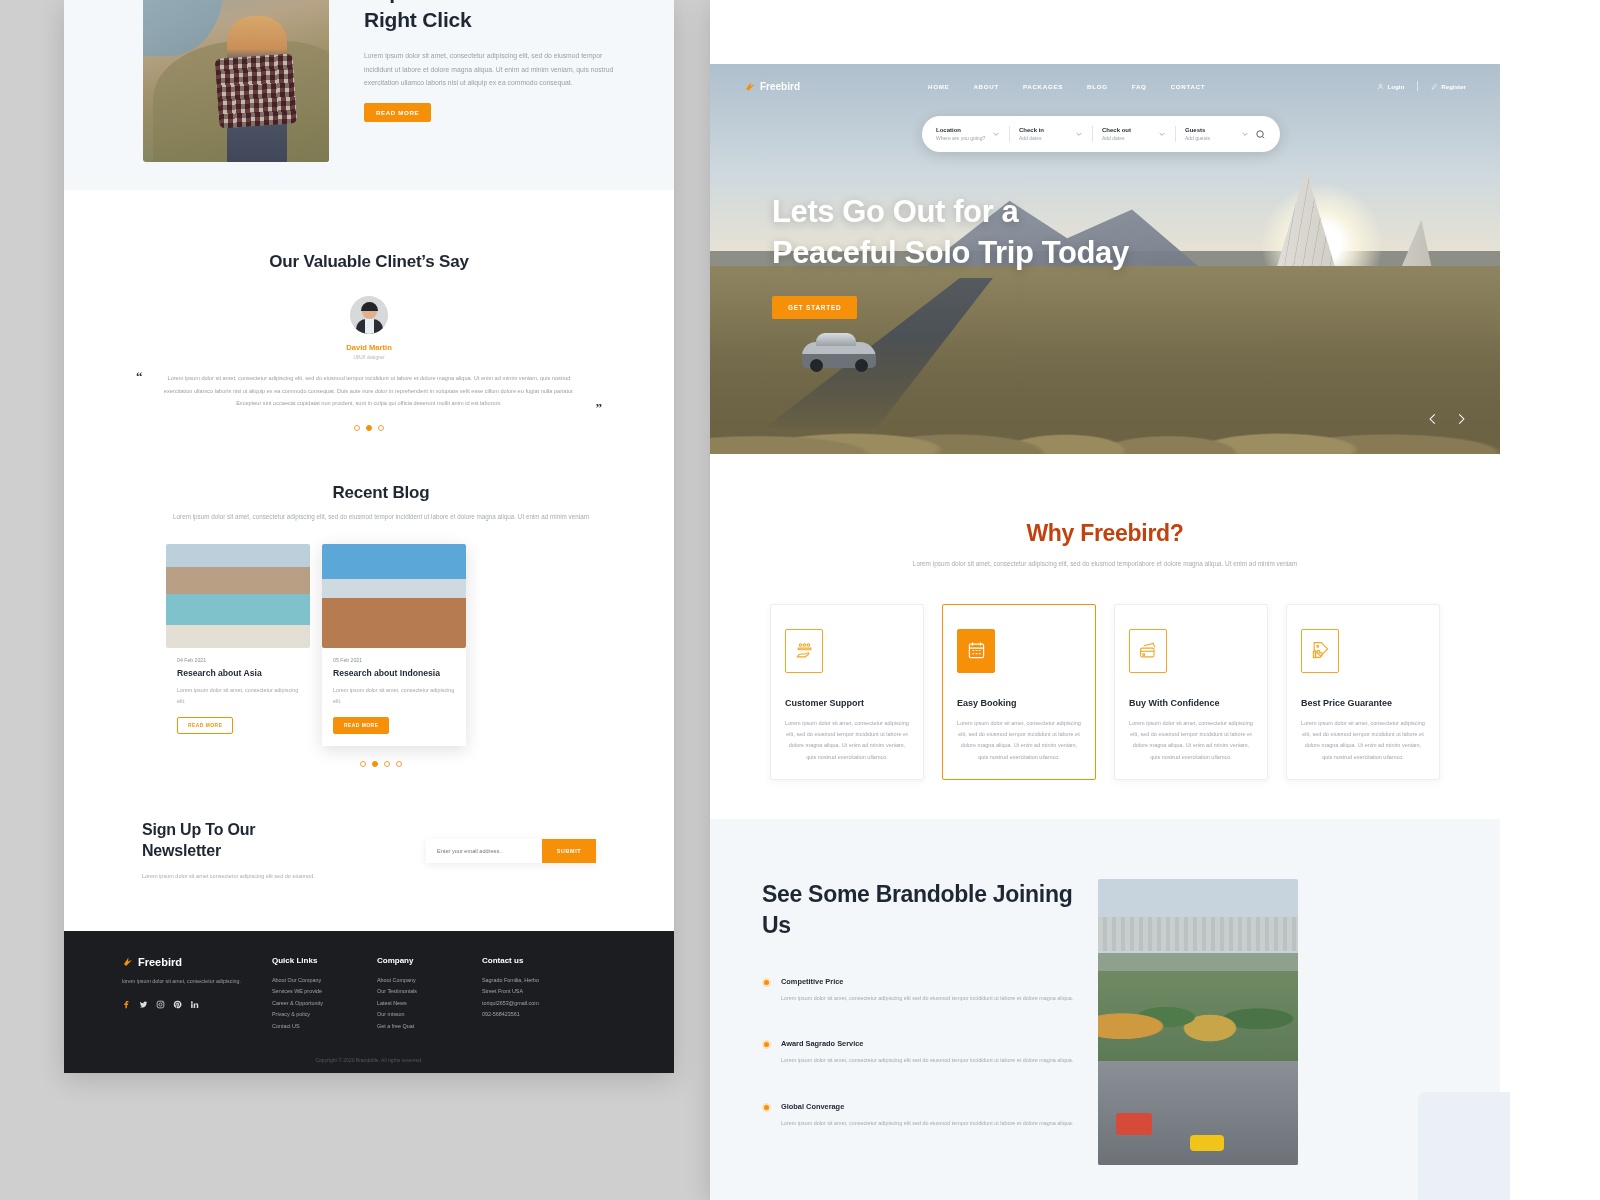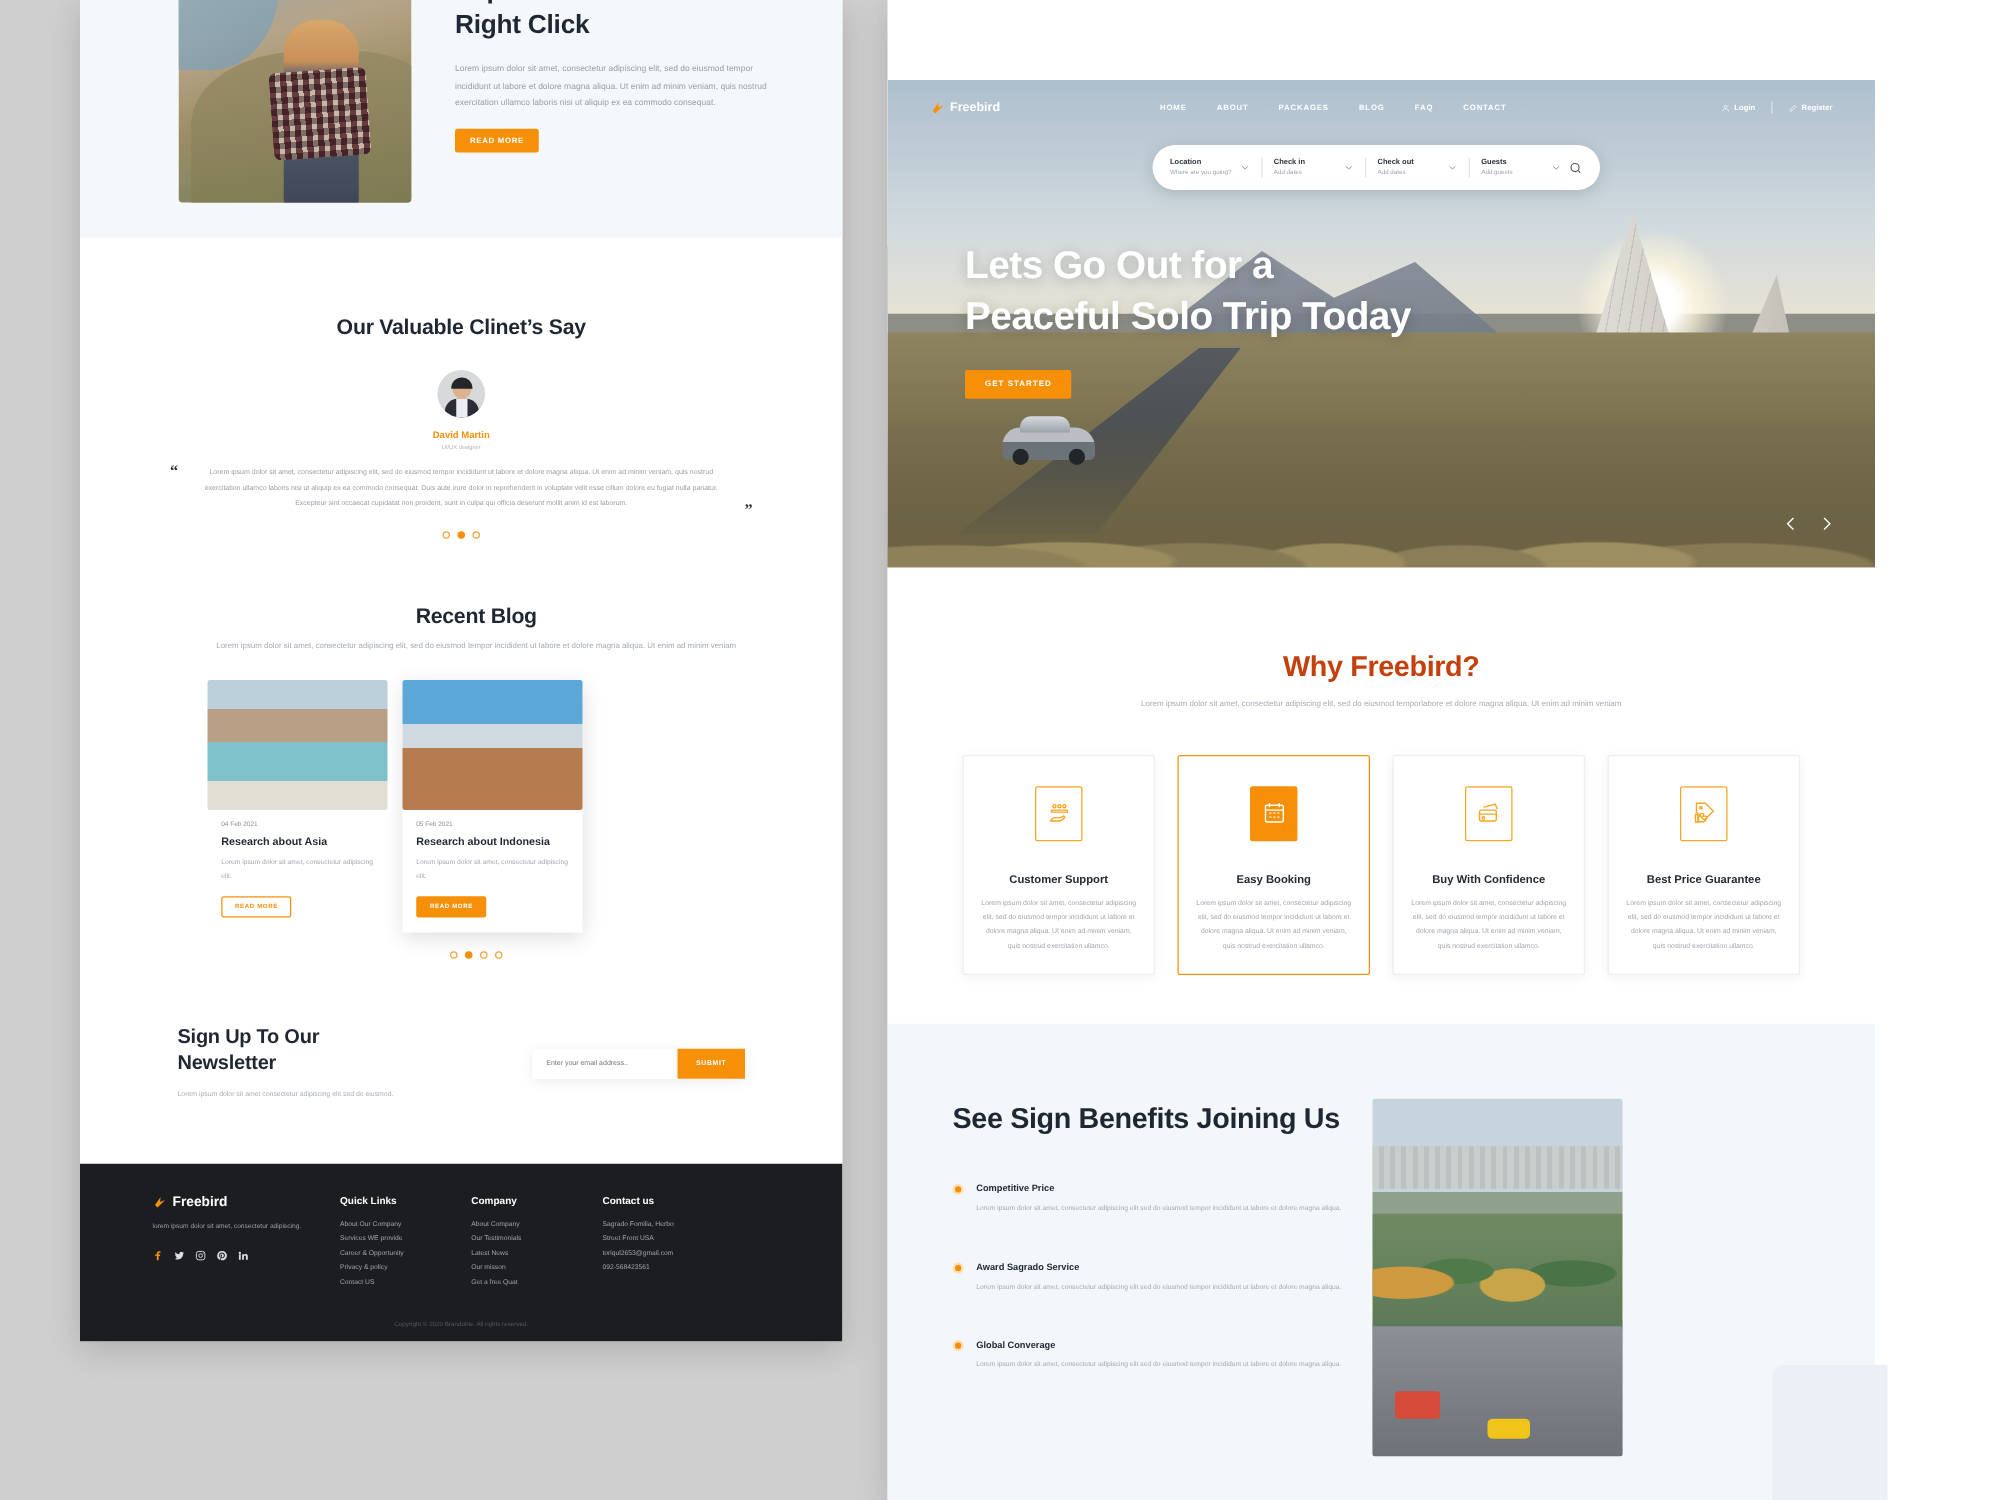--- a/index.html
+++ b/index.html
@@ -231,21 +231,21 @@
   .hero-arrows { position:absolute; right:32px; bottom:28px; display:flex; gap:14px; z-index:6; }
   .hero-arrows svg { width:14px; height:14px; color:#fff; cursor:pointer; }
 
   
   #why { position:absolute; left:0; top:454px; width:790px; height:365px; background:#fff; }
   .why-h { text-align:center; padding-top:66px; font-size:23px; font-weight:700; color:#c2410c; letter-spacing:-.3px; }
   .why-sub { text-align:center; font-size:6.4px; line-height:2; color:#a6abb3; margin-top:11px; }
   .why-cards { display:flex; gap:18px; justify-content:center; margin-top:33px; }
   .why-card {
     width:154px; height:176px; background:#fff; border:1px solid #eceef0; border-radius:2px;
-    display:flex; flex-direction:column; align-items:center; padding: 24px 14px 0;
+    display:flex; flex-direction:column; align-items:flex-start; padding: 24px 14px 0;
     box-shadow: 0 2px 9px rgba(0,0,0,.05);
   }
   .why-card.active { border:1px solid #f79009; box-shadow:none; }
   .why-icon {
     width:38px; height:44px; border:1px solid #f5a623; border-radius:2px;
     display:flex; align-items:center; justify-content:center; color:#f5a623;
   }
   .why-card.active .why-icon { background:#f79009; border-color:#f79009; color:#fff; }
   .why-card h3 { font-size:9px; font-weight:700; color:#222a35; margin-top:25px; }
   .why-card p { font-size:5.5px; line-height:2.05; color:#a0a5ad; text-align:center; margin-top:10px; }
@@ -605,21 +605,21 @@
         <h3>Best Price Guarantee</h3>
         <p>Lorem ipsum dolor sit amet, consectetur adipiscing elit, sed do eiusmod tempor incididunt ut labore et dolore magna aliqua. Ut enim ad minim veniam, quis nostrud exercitation ullamco.</p>
       </div>
 
     </div>
   </div>
 
   <div id="benefits">
     <div class="ben-inner">
       <div class="ben-left">
-        <h2>See Sign Benefits Joining Us</h2>
+        <h2>See Some Brandoble Joining Us</h2>
         <div class="ben-list">
           <div class="ben-item">
             <span class="ben-bullet"></span>
             <div>
               <h4>Competitive Price</h4>
               <p>Lorem ipsum dolor sit amet, consectetur adipiscing elit sed do eiusmod tempor incididunt ut labore et dolore magna aliqua.</p>
             </div>
           </div>
           <div class="ben-item">
             <span class="ben-bullet"></span>

